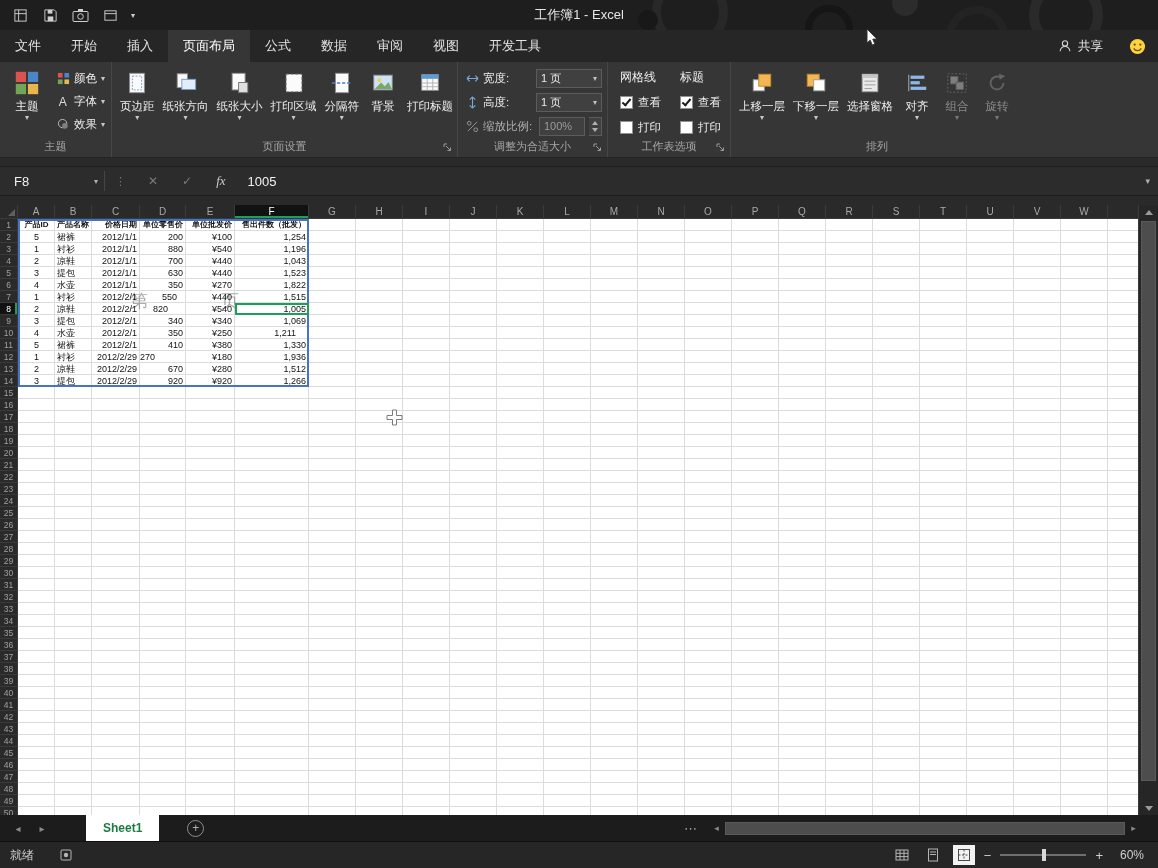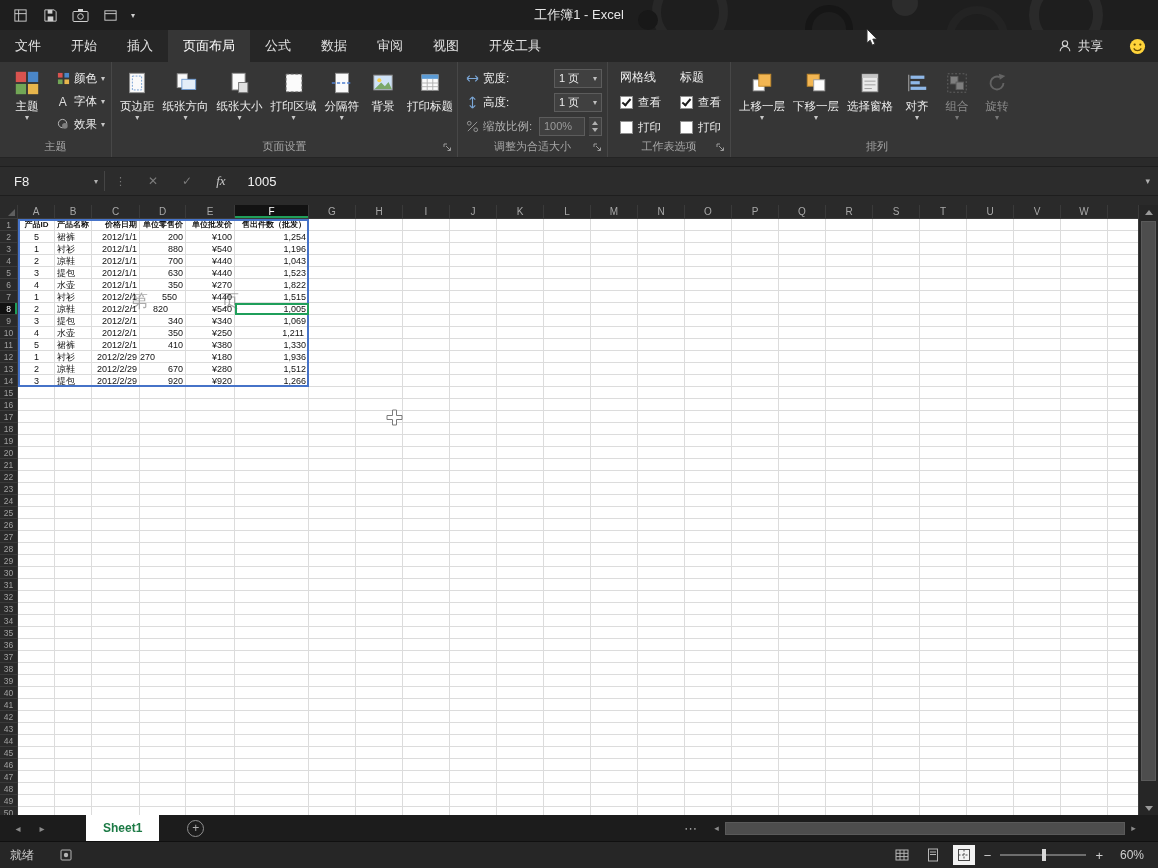--- a/index.html
+++ b/index.html
@@ -39,21 +39,21 @@
   .bigbtn{min-width:40px;padding:5px 4px 0;height:88px;box-sizing:border-box;display:flex;flex-direction:column;align-items:center;font-size:11.5px;color:#ededed}
   .bigbtn .bicon{height:28px;display:flex;align-items:center}
   .bigbtn .bl{margin-top:3px;line-height:13px;white-space:nowrap}
   .bigbtn .arr{margin-top:1px;font-size:8px;color:#c8c8c8;line-height:8px}
   .bigbtn.disabled{opacity:.45}
   .smcol{position:absolute;left:54px;top:5px}
   .smbtn{display:flex;align-items:center;gap:4px;height:23px;font-size:11.5px;color:#ededed;padding:0 3px;white-space:nowrap}
   .smbtn .arr{font-size:8px;color:#c8c8c8}
   .srow{position:absolute;left:8px;width:136px;height:20px;display:flex;align-items:center;gap:4px;font-size:11.5px;color:#ededed;white-space:nowrap}
   .srow.dim{color:#b0b0b0}
-  .combo{margin-left:auto;width:48px;height:19px;box-sizing:border-box;background:#404040;border:1px solid #5c5c5c;display:flex;align-items:center;padding:0 4px;font-size:11px;color:#ececec}
+  .combo{margin-left:auto;width:66px;height:19px;box-sizing:border-box;background:#404040;border:1px solid #5c5c5c;display:flex;align-items:center;padding:0 4px;font-size:11px;color:#ececec}
   .combo.scale{width:46px;color:#9a9a9a}
   .combo .carr{margin-left:auto;font-size:8px;color:#c0c0c0}
   .spin{width:13px;height:19px;box-sizing:border-box;border:1px solid #5c5c5c;border-left:none;background:#404040;display:flex;flex-direction:column;align-items:center;justify-content:space-evenly}
   .tri-u{width:0;height:0;border-left:3px solid transparent;border-right:3px solid transparent;border-bottom:4px solid #b0b0b0}
   .tri-d{width:0;height:0;border-left:3px solid transparent;border-right:3px solid transparent;border-top:4px solid #b0b0b0}
   .socol{position:absolute;top:7px}
   .sohead{font-size:12px;color:#f0f0f0;margin-bottom:9px}
   .cbrow{display:flex;align-items:center;gap:5px;font-size:11.5px;color:#ededed;margin-bottom:10px}
   .cb{position:relative;width:11px;height:11px;background:#fff;border:1px solid #909090;box-sizing:content-box}
   .cb.checked::after{content:"";position:absolute;left:3px;top:0px;width:3px;height:7px;border-right:2px solid #1e1e1e;border-bottom:2px solid #1e1e1e;transform:rotate(40deg)}
@@ -645,21 +645,21 @@
         <div class="cell" style="left: 37px; top: 96px; width: 37px; text-align: left; padding-left: 2px;">提包</div>
         <div class="cell" style="left: 74px; top: 96px; width: 48px; text-align: right; padding-right: 3px;">2012/2/1</div>
         <div class="cell" style="left: 122px; top: 96px; width: 46px; text-align: right; padding-right: 3px;">340</div>
         <div class="cell" style="left: 168px; top: 96px; width: 49px; text-align: right; padding-right: 3px;">¥340</div>
         <div class="cell" style="left: 217px; top: 96px; width: 74px; text-align: right; padding-right: 3px;">1,069</div>
         <div class="cell" style="left: 0px; top: 108px; width: 37px; text-align: center;">4</div>
         <div class="cell" style="left: 37px; top: 108px; width: 37px; text-align: left; padding-left: 2px;">水壶</div>
         <div class="cell" style="left: 74px; top: 108px; width: 48px; text-align: right; padding-right: 3px;">2012/2/1</div>
         <div class="cell" style="left: 122px; top: 108px; width: 46px; text-align: right; padding-right: 3px;">350</div>
         <div class="cell" style="left: 168px; top: 108px; width: 49px; text-align: right; padding-right: 3px;">¥250</div>
-        <div class="cell" style="left: 217px; top: 108px; width: 74px; text-align: right; padding-right: 5px;">1,211</div>
+        <div class="cell" style="left: 217px; top: 108px; width: 74px; text-align: right; padding-right: 13px;">1,211</div>
         <div class="cell" style="left: 0px; top: 120px; width: 37px; text-align: center;">5</div>
         <div class="cell" style="left: 37px; top: 120px; width: 37px; text-align: left; padding-left: 2px;">裙裤</div>
         <div class="cell" style="left: 74px; top: 120px; width: 48px; text-align: right; padding-right: 3px;">2012/2/1</div>
         <div class="cell" style="left: 122px; top: 120px; width: 46px; text-align: right; padding-right: 3px;">410</div>
         <div class="cell" style="left: 168px; top: 120px; width: 49px; text-align: right; padding-right: 3px;">¥380</div>
         <div class="cell" style="left: 217px; top: 120px; width: 74px; text-align: right; padding-right: 3px;">1,330</div>
         <div class="cell" style="left: 0px; top: 132px; width: 37px; text-align: center;">1</div>
         <div class="cell" style="left: 37px; top: 132px; width: 37px; text-align: left; padding-left: 2px;">衬衫</div>
         <div class="cell" style="left: 74px; top: 132px; width: 48px; text-align: right; padding-right: 3px;">2012/2/29</div>
         <div class="cell" style="left: 122px; top: 132px; width: 46px; text-align: left; padding-right: 3px;">270</div>

